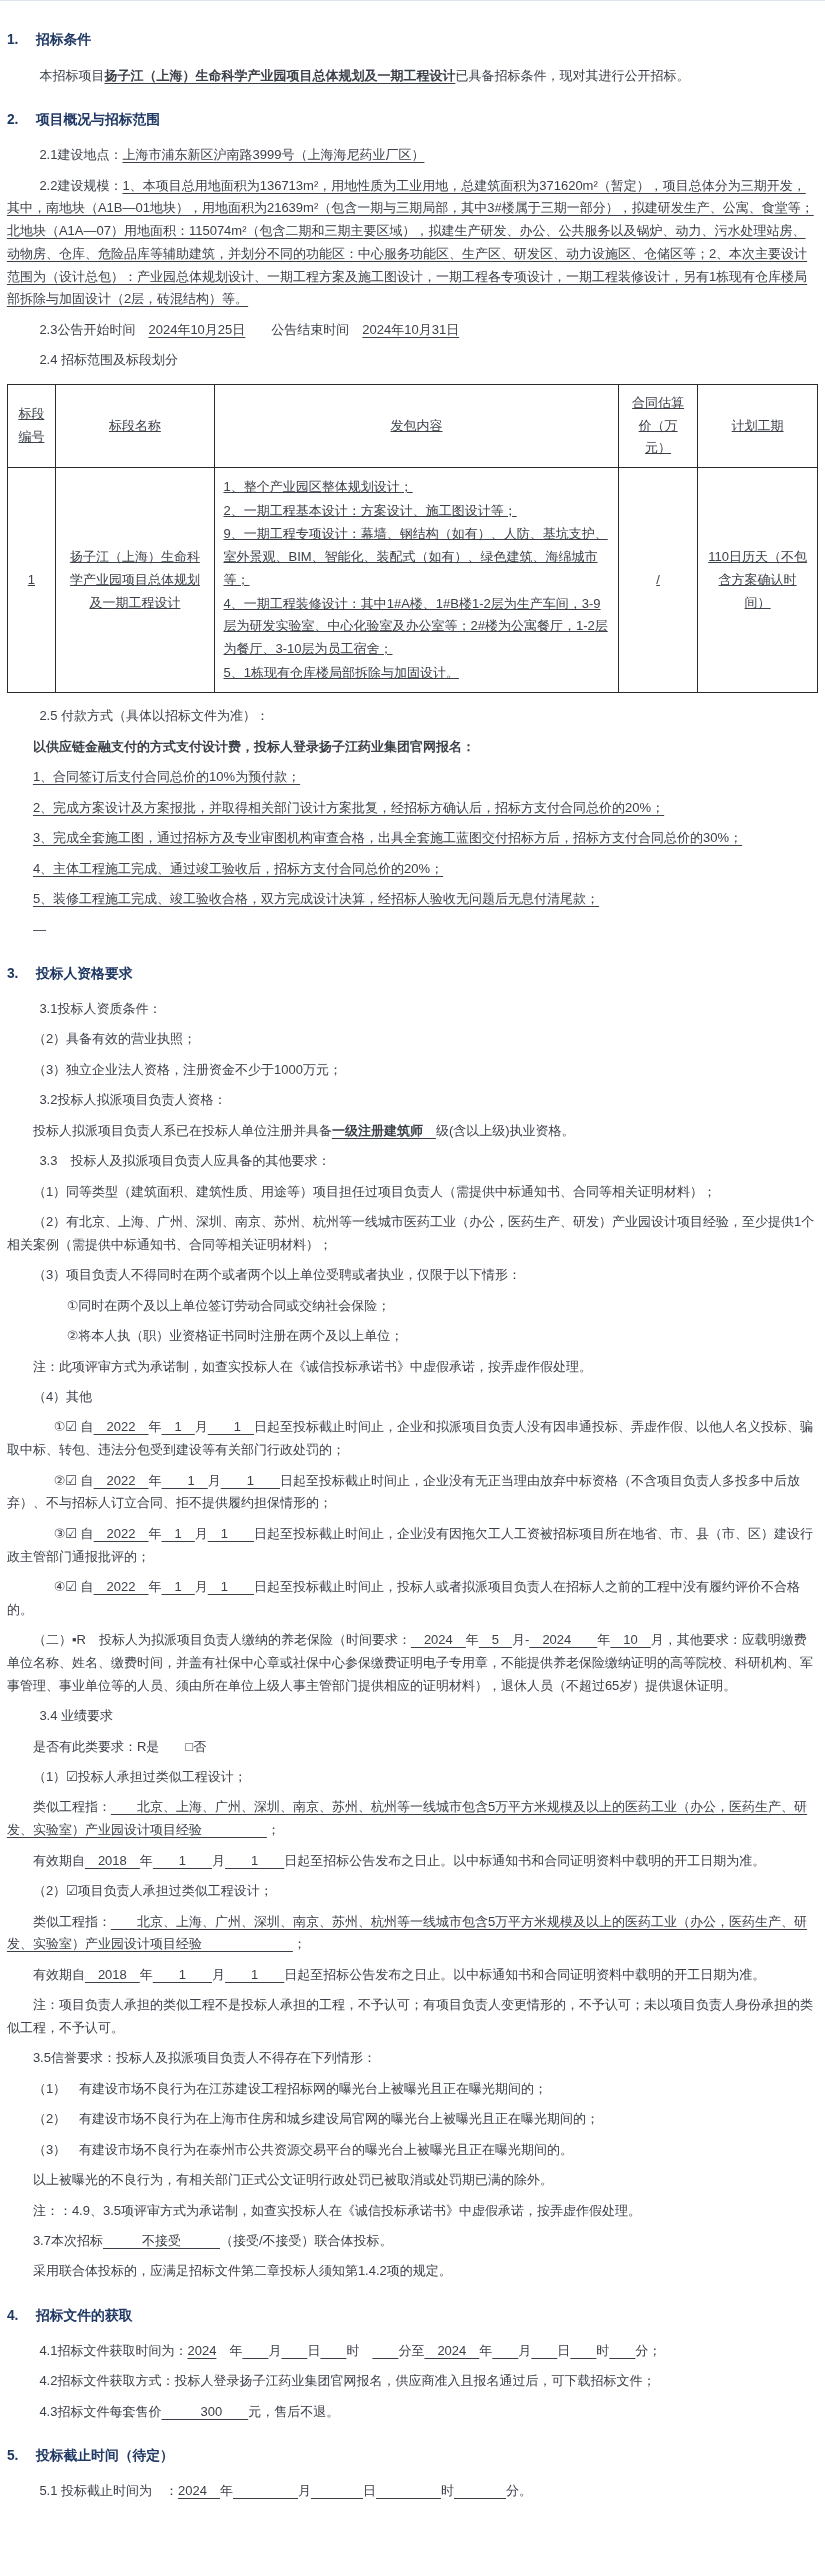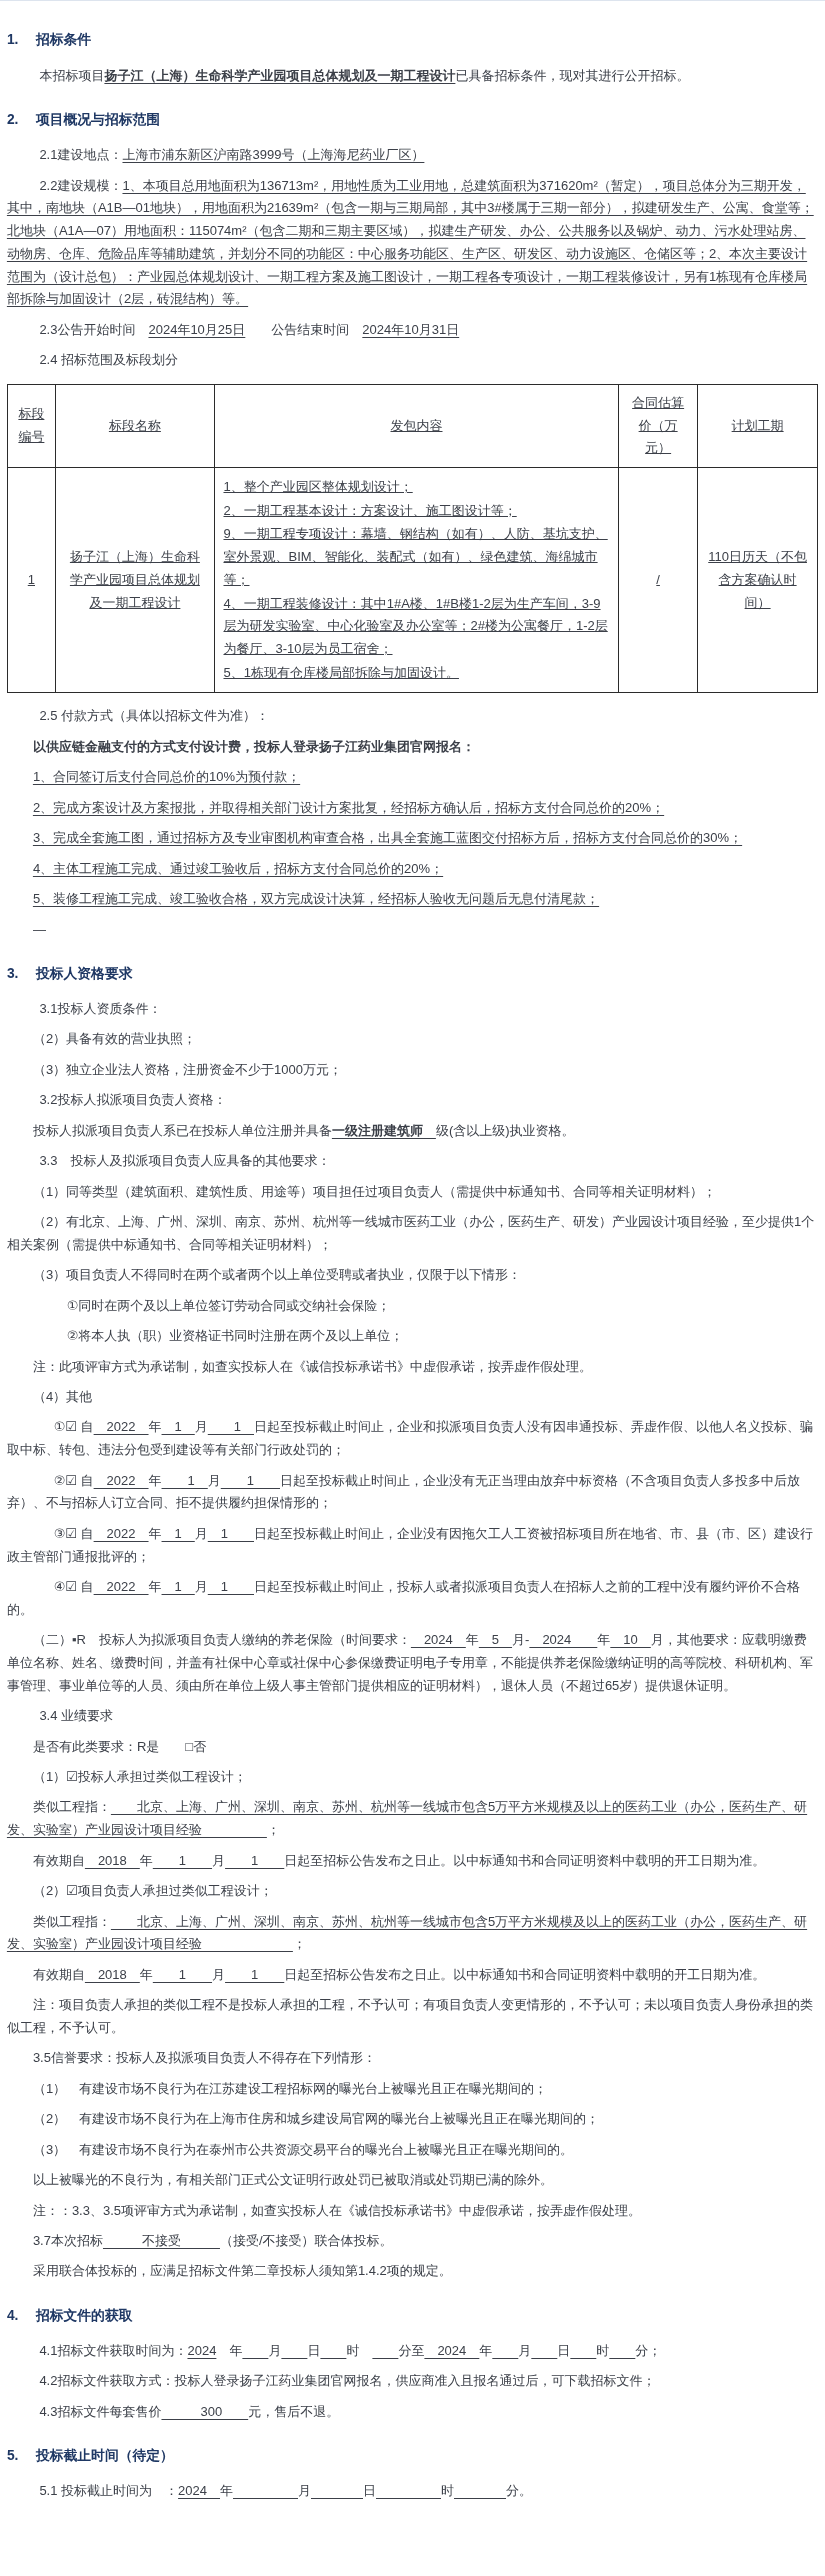--- a/index.html
+++ b/index.html
@@ -126,21 +126,21 @@
     <div class="p b1"><span>有效期自</span><span class="u">　2018　</span><span>年</span><span class="u">　　1　　</span><span>月</span><span class="u">　　1　　</span><span>日起至招标公告发布之日止。以中标通知书和合同证明资料中载明的开工日期为准。</span></div>
     <div class="p b1"><span>（2）☑项目负责人承担过类似工程设计；</span></div>
     <div class="p b1"><span>类似工程指：</span><span class="u">　　北京、上海、广州、深圳、南京、苏州、杭州等一线城市包含5万平方米规模及以上的医药工业（办公，医药生产、研发、实验室）产业园设计项目经验　　　　　　　</span><span>；</span></div>
     <div class="p b1"><span>有效期自</span><span class="u">　2018　</span><span>年</span><span class="u">　　1　　</span><span>月</span><span class="u">　　1　　</span><span>日起至招标公告发布之日止。以中标通知书和合同证明资料中载明的开工日期为准。</span></div>
     <div class="p b1"><span>注：项目负责人承担的类似工程不是投标人承担的工程，不予认可；有项目负责人变更情形的，不予认可；未以项目负责人身份承担的类似工程，不予认可。</span></div>
     <div class="p b1"><span>3.5信誉要求：投标人及拟派项目负责人不得存在下列情形：</span></div>
     <div class="p b1"><span>（1）　有建设市场不良行为在江苏建设工程招标网的曝光台上被曝光且正在曝光期间的；</span></div>
     <div class="p b1"><span>（2）　有建设市场不良行为在上海市住房和城乡建设局官网的曝光台上被曝光且正在曝光期间的；</span></div>
     <div class="p b1"><span>（3）　有建设市场不良行为在泰州市公共资源交易平台的曝光台上被曝光且正在曝光期间的。</span></div>
     <div class="p b1"><span>以上被曝光的不良行为，有相关部门正式公文证明行政处罚已被取消或处罚期已满的除外。</span></div>
-    <div class="p b1"><span>注：：3.3、3.5项评审方式为承诺制，如查实投标人在《诚信投标承诺书》中虚假承诺，按弄虚作假处理。</span></div>
+    <div class="p b1"><span>注：：4.9、3.5项评审方式为承诺制，如查实投标人在《诚信投标承诺书》中虚假承诺，按弄虚作假处理。</span></div>
     <div class="p b1"><span>3.7本次招标</span><span class="u">　　　不接受　　　</span><span>（接受/不接受）联合体投标。</span></div>
     <div class="p b1"><span>采用联合体投标的，应满足招标文件第二章投标人须知第1.4.2项的规定。</span></div>
     <div class="h">
       <span class="num">4.</span>
       <span>招标文件的获取</span>
     </div>
     <div class="p a"><span>4.1招标文件获取时间为：</span><span class="u">2024</span><span>　年</span><span class="u">　　</span><span>月</span><span class="u">　　</span><span>日</span><span class="u">　　</span><span>时　</span><span class="u">　　</span><span>分至</span><span class="u">　2024　</span><span>年</span><span class="u">　　</span><span>月</span><span class="u">　　</span><span>日</span><span class="u">　　</span><span>时</span><span class="u">　　</span><span>分；</span></div>
     <div class="p a"><span>4.2招标文件获取方式：投标人登录扬子江药业集团官网报名，供应商准入且报名通过后，可下载招标文件；</span></div>
     <div class="p a"><span>4.3招标文件每套售价</span><span class="u">　　　300　　</span><span>元，售后不退。</span></div>
     <div class="h">

